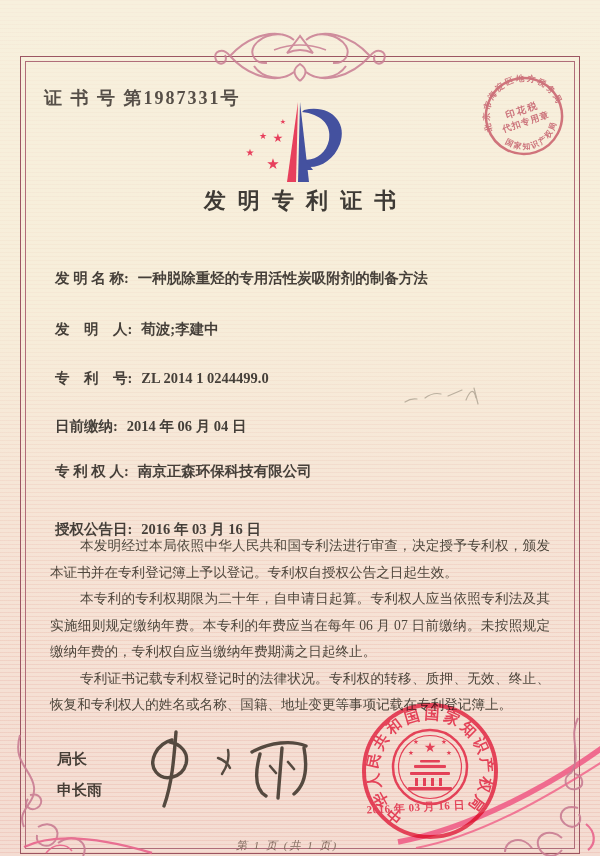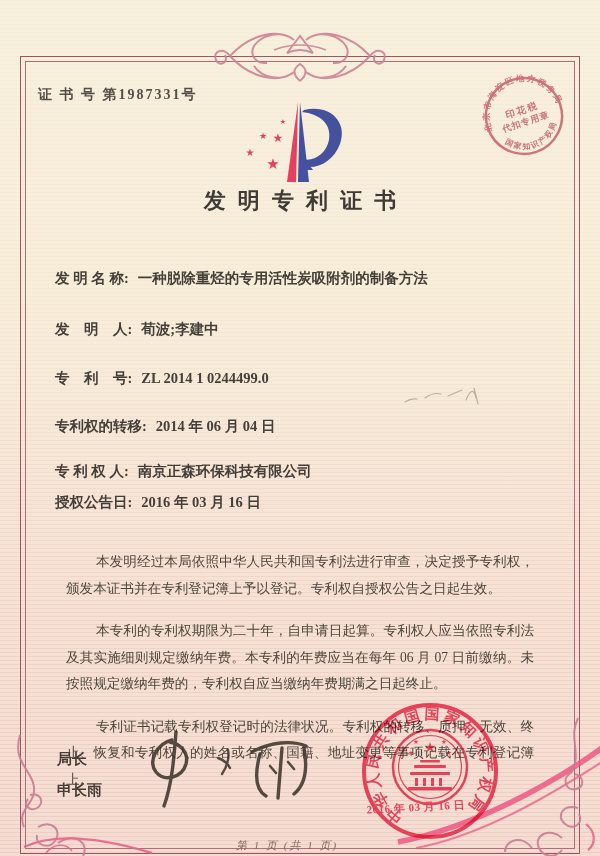--- a/index.html
+++ b/index.html
@@ -9,29 +9,29 @@
     font-family:"Liberation Serif","DejaVu Serif",serif;color:#4a4238;
   }
   .stripes{
     position:absolute;inset:0;pointer-events:none;
     background:repeating-linear-gradient(180deg,rgba(219,128,116,0.18) 0 1px,rgba(0,0,0,0) 1px 4px);
     -webkit-mask-image:linear-gradient(180deg,rgba(0,0,0,.18) 0%,rgba(0,0,0,.28) 40%,rgba(0,0,0,.85) 72%,#000 100%);
     mask-image:linear-gradient(180deg,rgba(0,0,0,.18) 0%,rgba(0,0,0,.28) 40%,rgba(0,0,0,.85) 72%,#000 100%);
   }
   .frame-outer{position:absolute;left:20px;right:20px;top:56px;bottom:2px;border:1.5px solid #9c5562;}
   .frame-inner{position:absolute;left:25px;right:25px;top:61px;bottom:7px;border:1px solid #b06d79;}
-  .cert-no{position:absolute;left:38px;top:86px;font-size:14px;letter-spacing:2px;color:#564f48;font-weight:600;}
+  .cert-no{position:absolute;left:44px;top:86px;font-size:18px;letter-spacing:2px;color:#564f48;font-weight:600;}
   .title{position:absolute;left:0;right:0;top:186px;text-align:center;font-size:22px;font-weight:bold;
          letter-spacing:.55em;text-indent:.55em;color:#3e3a35;}
   .frow{position:absolute;left:55px;font-size:14.5px;font-weight:600;color:#453f39;white-space:nowrap;}
   .frow .lab{margin-right:9px;}
-  .r0{top:269px}.r1{top:320px}.r2{top:369px}.r3{top:417px}.r4{top:462px}.r5{top:493px}
+  .r0{top:269px}.r1{top:320px}.r2{top:369px}.r3{top:417px}.r4{top:462px}.r5{top:520px}
   .bodytext{position:absolute;left:50px;right:50px;top:533px;font-size:13.6px;line-height:26.5px;
             text-align:justify;color:#4e463c;}
-  .bodytext p{margin:16px;text-indent:2.2em;}
+  .bodytext p{margin:0;text-indent:2.2em;}
   .signer{position:absolute;left:57px;top:744px;font-size:15px;font-weight:bold;color:#473f37;line-height:31px;}
   .footer{position:absolute;left:236px;top:838px;font-size:11px;letter-spacing:2px;color:#80695d;font-style:italic;}
   .abs{position:absolute;}
   svg{overflow:visible;}
   .seal-svg{mix-blend-mode:multiply;}
 </style>
 </head>
 <body>
 
 <div id="page">
@@ -117,21 +117,21 @@
   <div class="frow r0">
     <span class="lab">发 明 名 称:</span><span class="val">一种脱除重烃的专用活性炭吸附剂的制备方法</span>
   </div>
   <div class="frow r1">
     <span class="lab">发　明　人:</span><span class="val">荀波;李建中</span>
   </div>
   <div class="frow r2">
     <span class="lab">专　利　号:</span><span class="val">ZL 2014 1 0244499.0</span>
   </div>
   <div class="frow r3">
-    <span class="lab">专利权的转移:</span><span class="val">2014 年 06 月 04 日</span>
+    <span class="lab">日前缴纳:</span><span class="val">2014 年 06 月 04 日</span>
   </div>
   <div class="frow r4">
     <span class="lab">专 利 权 人:</span><span class="val">南京正森环保科技有限公司</span>
   </div>
   <div class="frow r5">
     <span class="lab">授权公告日:</span><span class="val">2016 年 03 月 16 日</span>
   </div>
 
   <svg class="abs" style="left:400px;top:382px" width="90" height="28" viewBox="0 0 90 28">
     <g fill="none" stroke="#948b7a" stroke-width="1.2" opacity="0.6" stroke-linecap="round">

